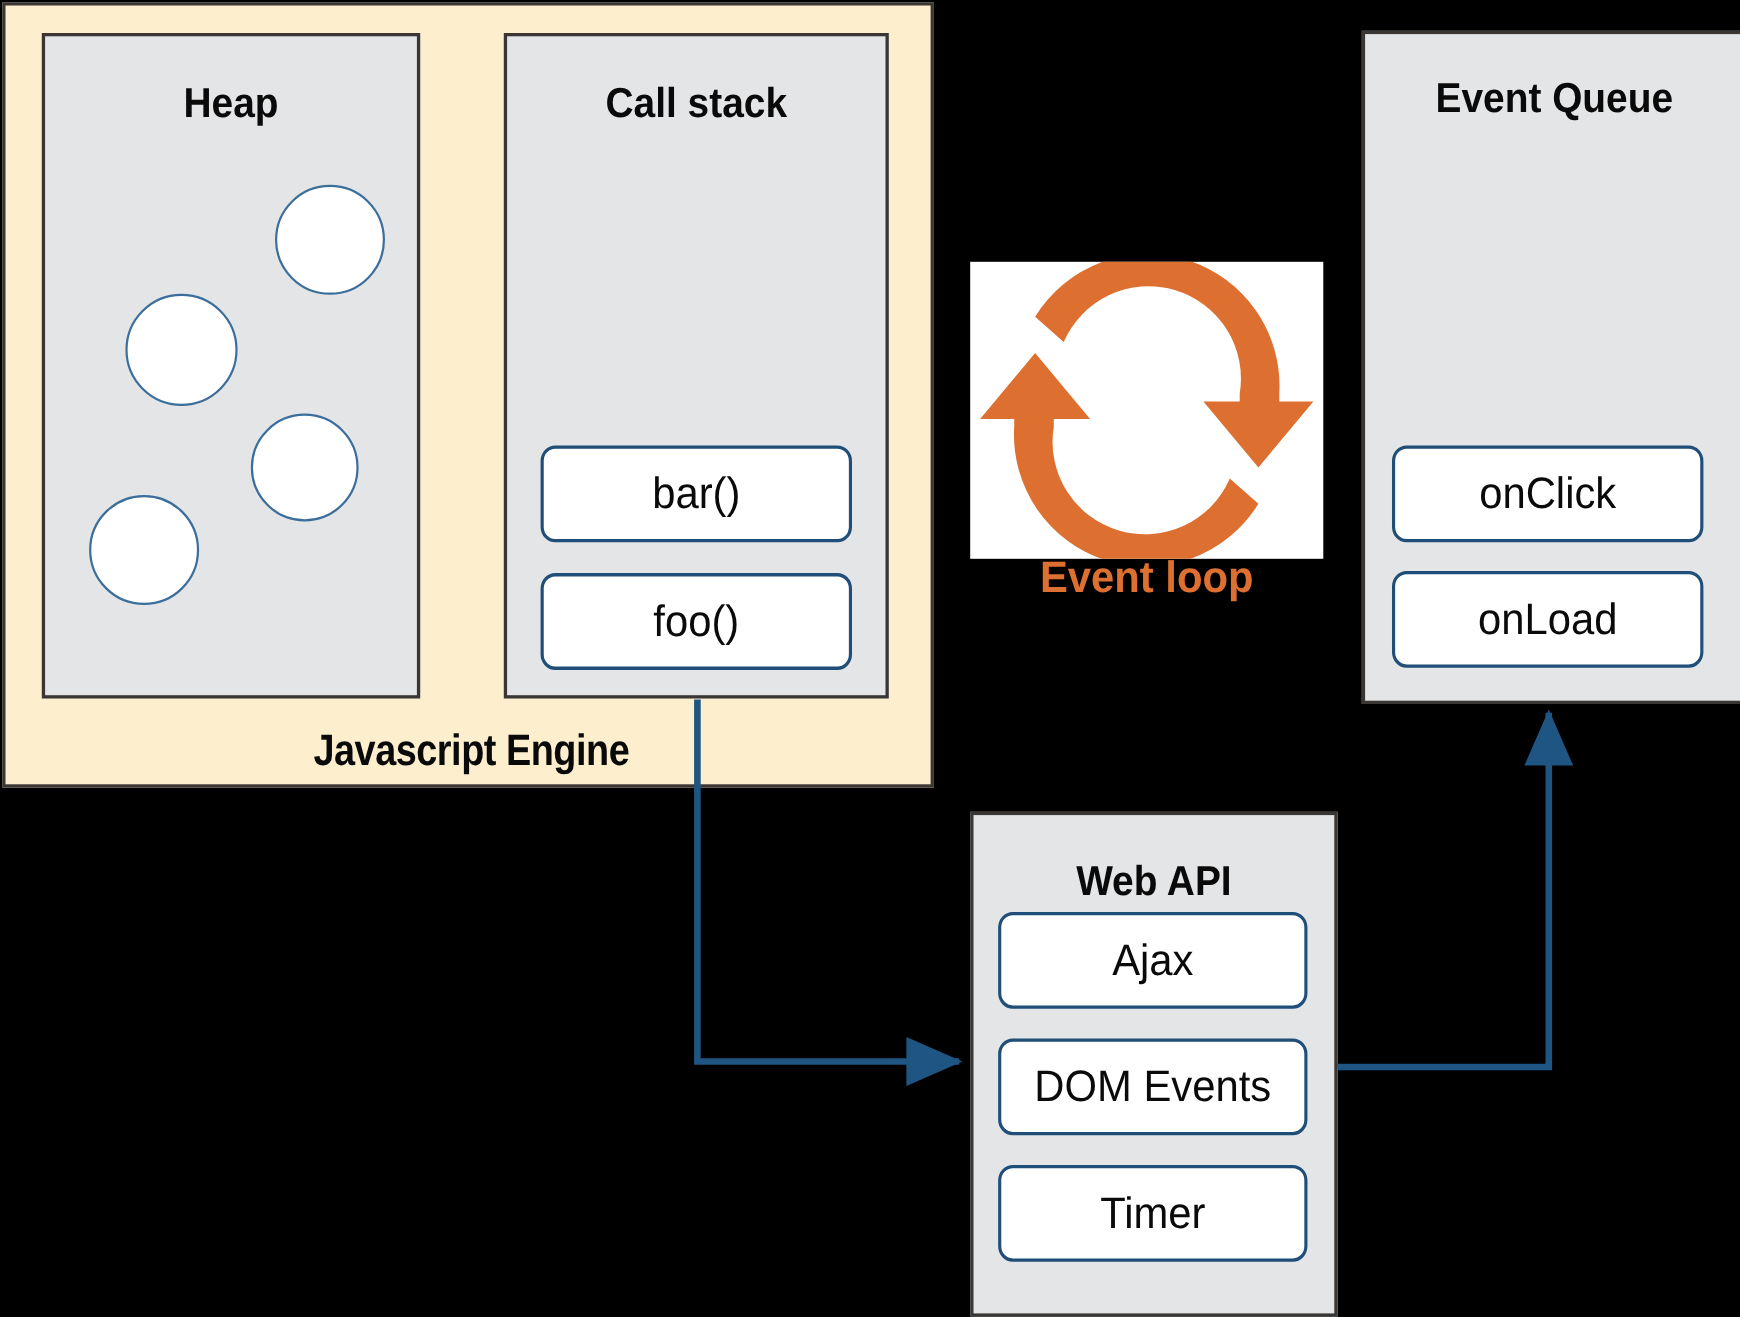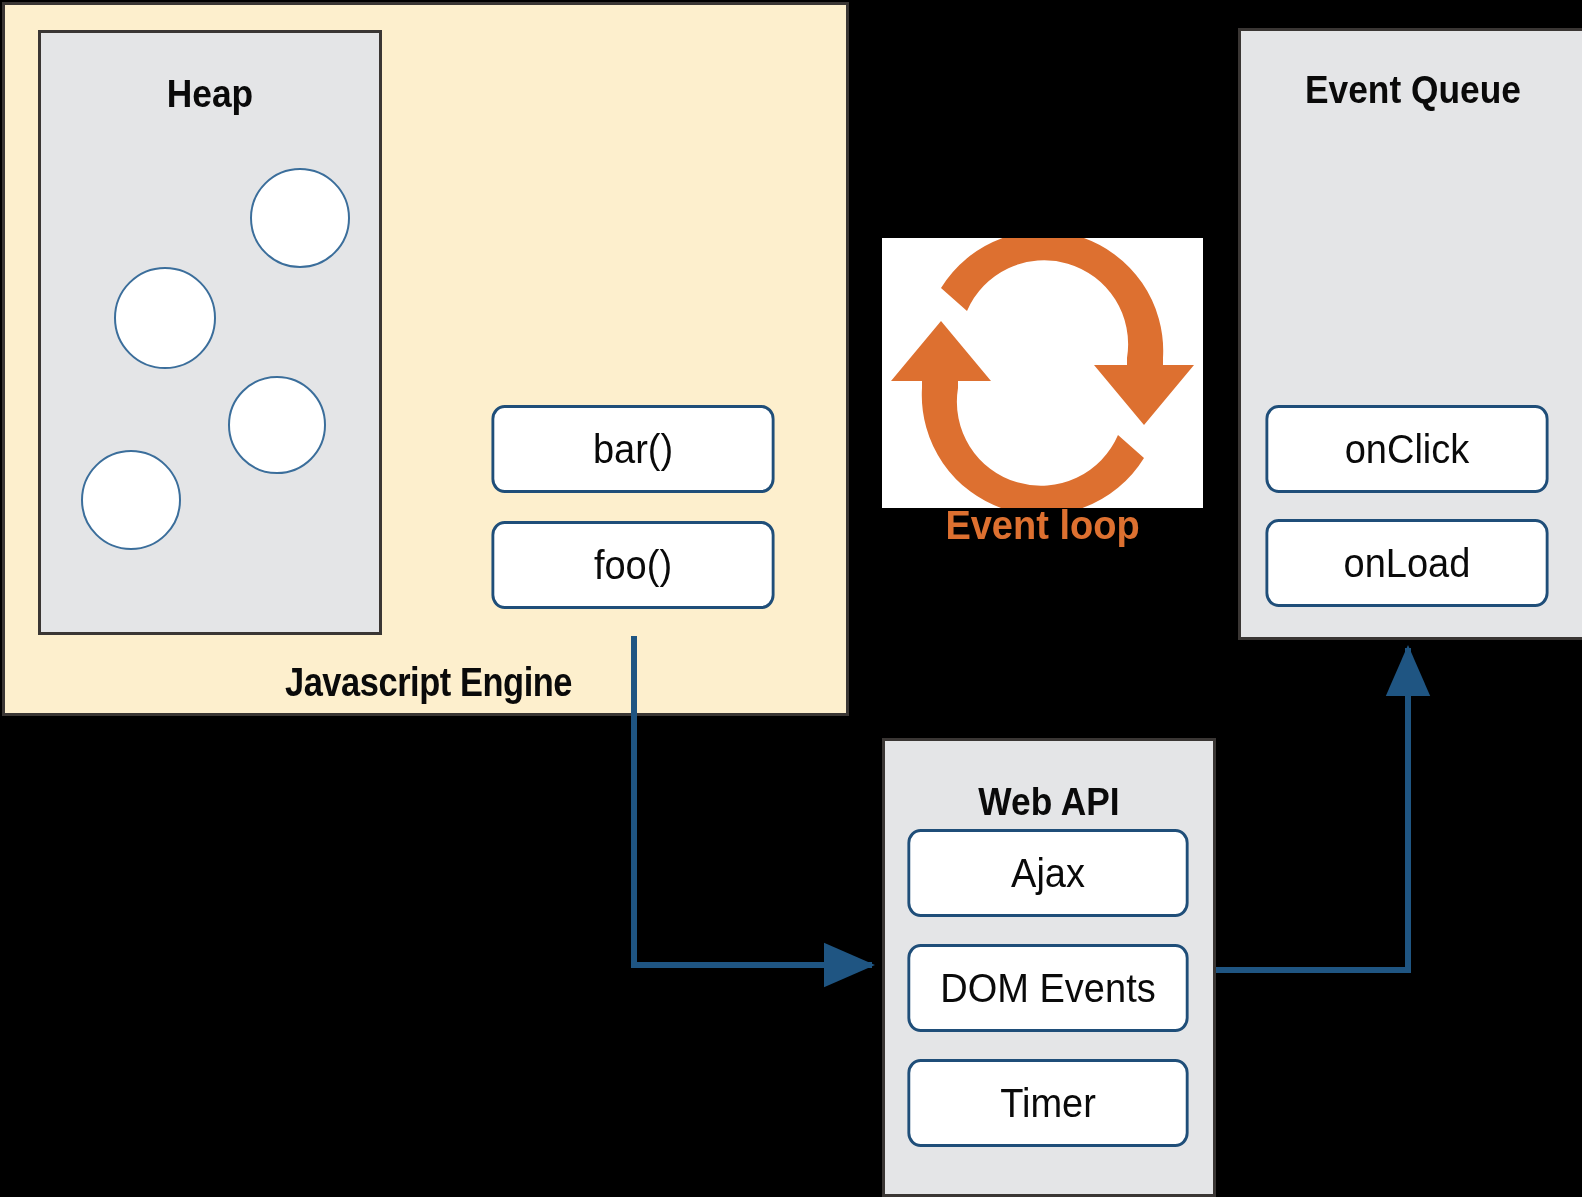--- a/index.html
+++ b/index.html
@@ -73,20 +73,23 @@
   </div>
 
   <div class="panel" style="left:38px;top:30px;width:344px;height:605px;">
     <div class="panel-title" style="top:40px;">Heap</div>
   </div>
   <div class="heap-circle" style="left:250px;top:168px;width:100px;height:100px;"></div>
   <div class="heap-circle" style="left:114px;top:267px;width:102px;height:102px;"></div>
   <div class="heap-circle" style="left:228px;top:376px;width:98px;height:98px;"></div>
   <div class="heap-circle" style="left:81px;top:450px;width:100px;height:100px;"></div>
 
+  <div class="panel" style="left:458px;top:30px;width:350px;height:605px;">
+    <div class="panel-title" style="top:40px;">Call stack</div>
+  </div>
   <div class="item-box" style="left:484px;top:405px;width:298px;height:88px;">bar()</div>
   <div class="item-box" style="left:484px;top:521px;width:298px;height:88px;">foo()</div>
 
   <div class="event-loop-card">
     <svg class="event-loop-icon" viewBox="0 0 321 270">
 
       <g fill="#DD7030">
         <path d="M 85,73
                  A 84,84 0 0 1 245,120
                  L 245,127

